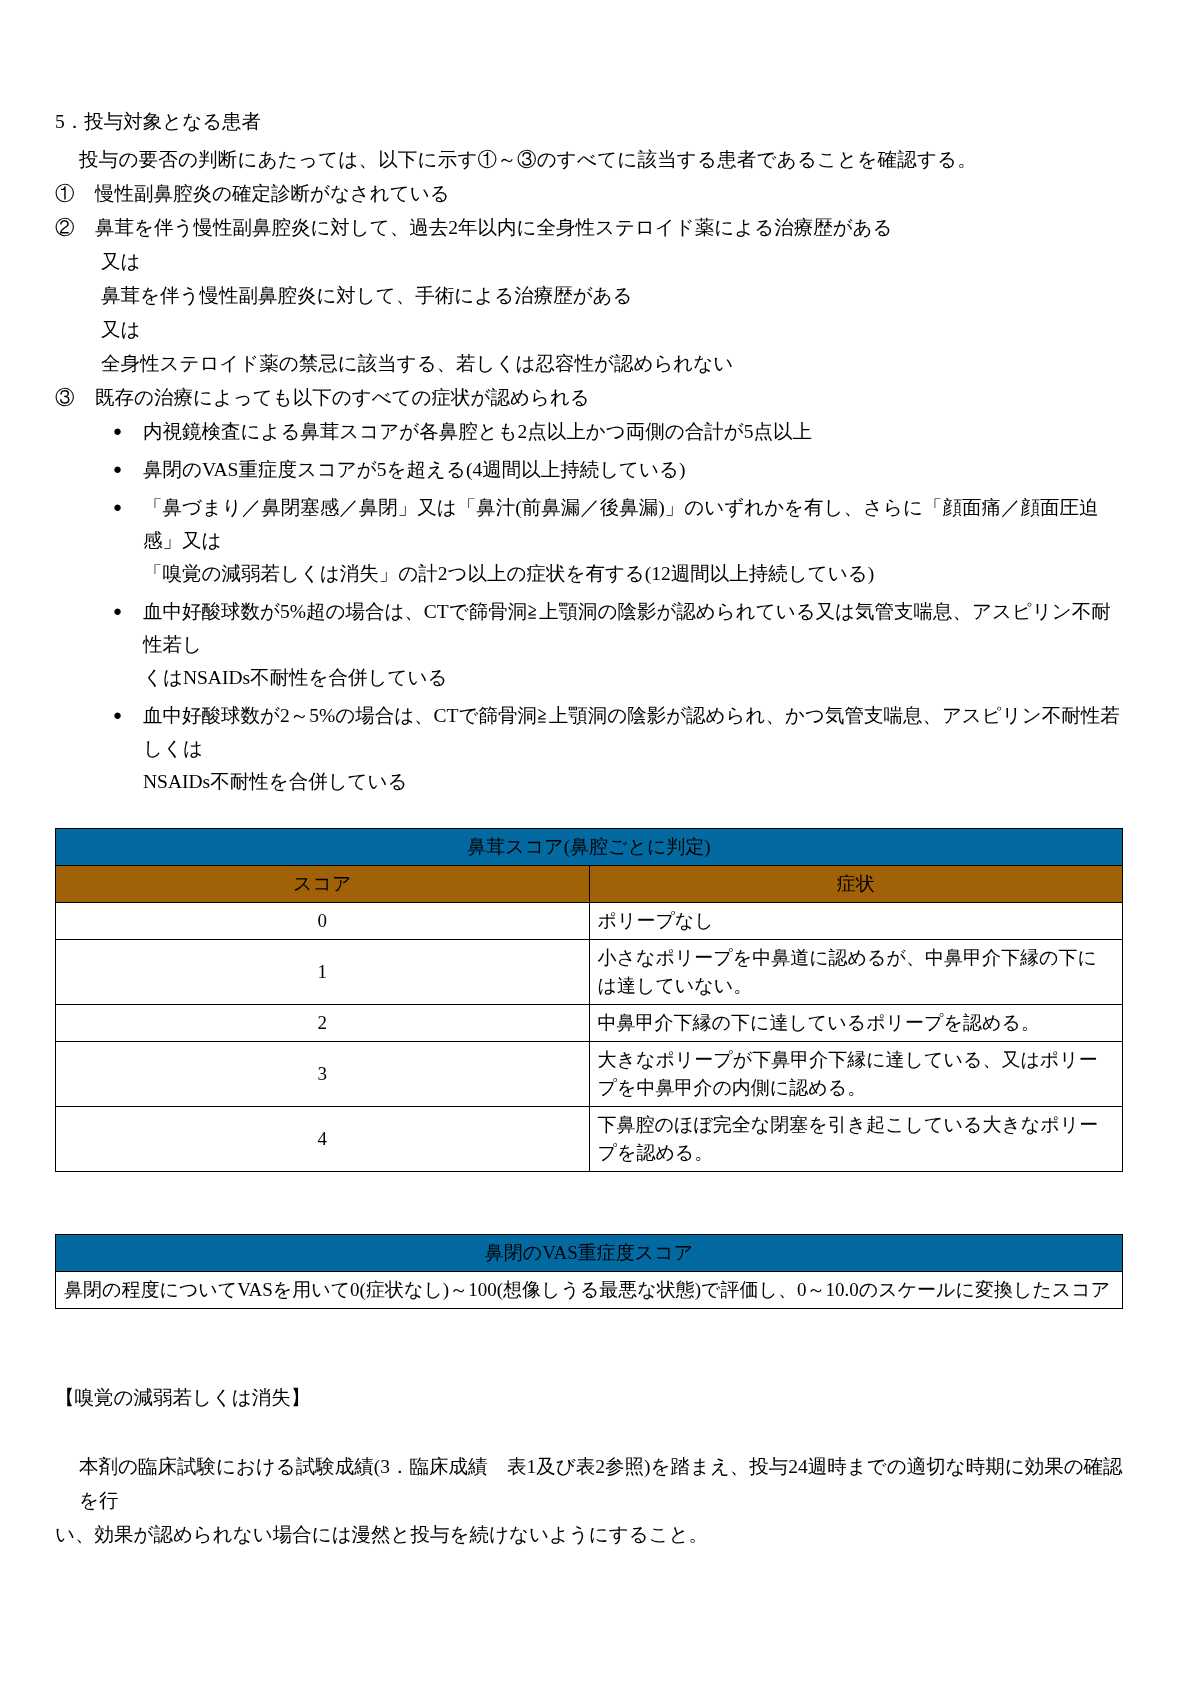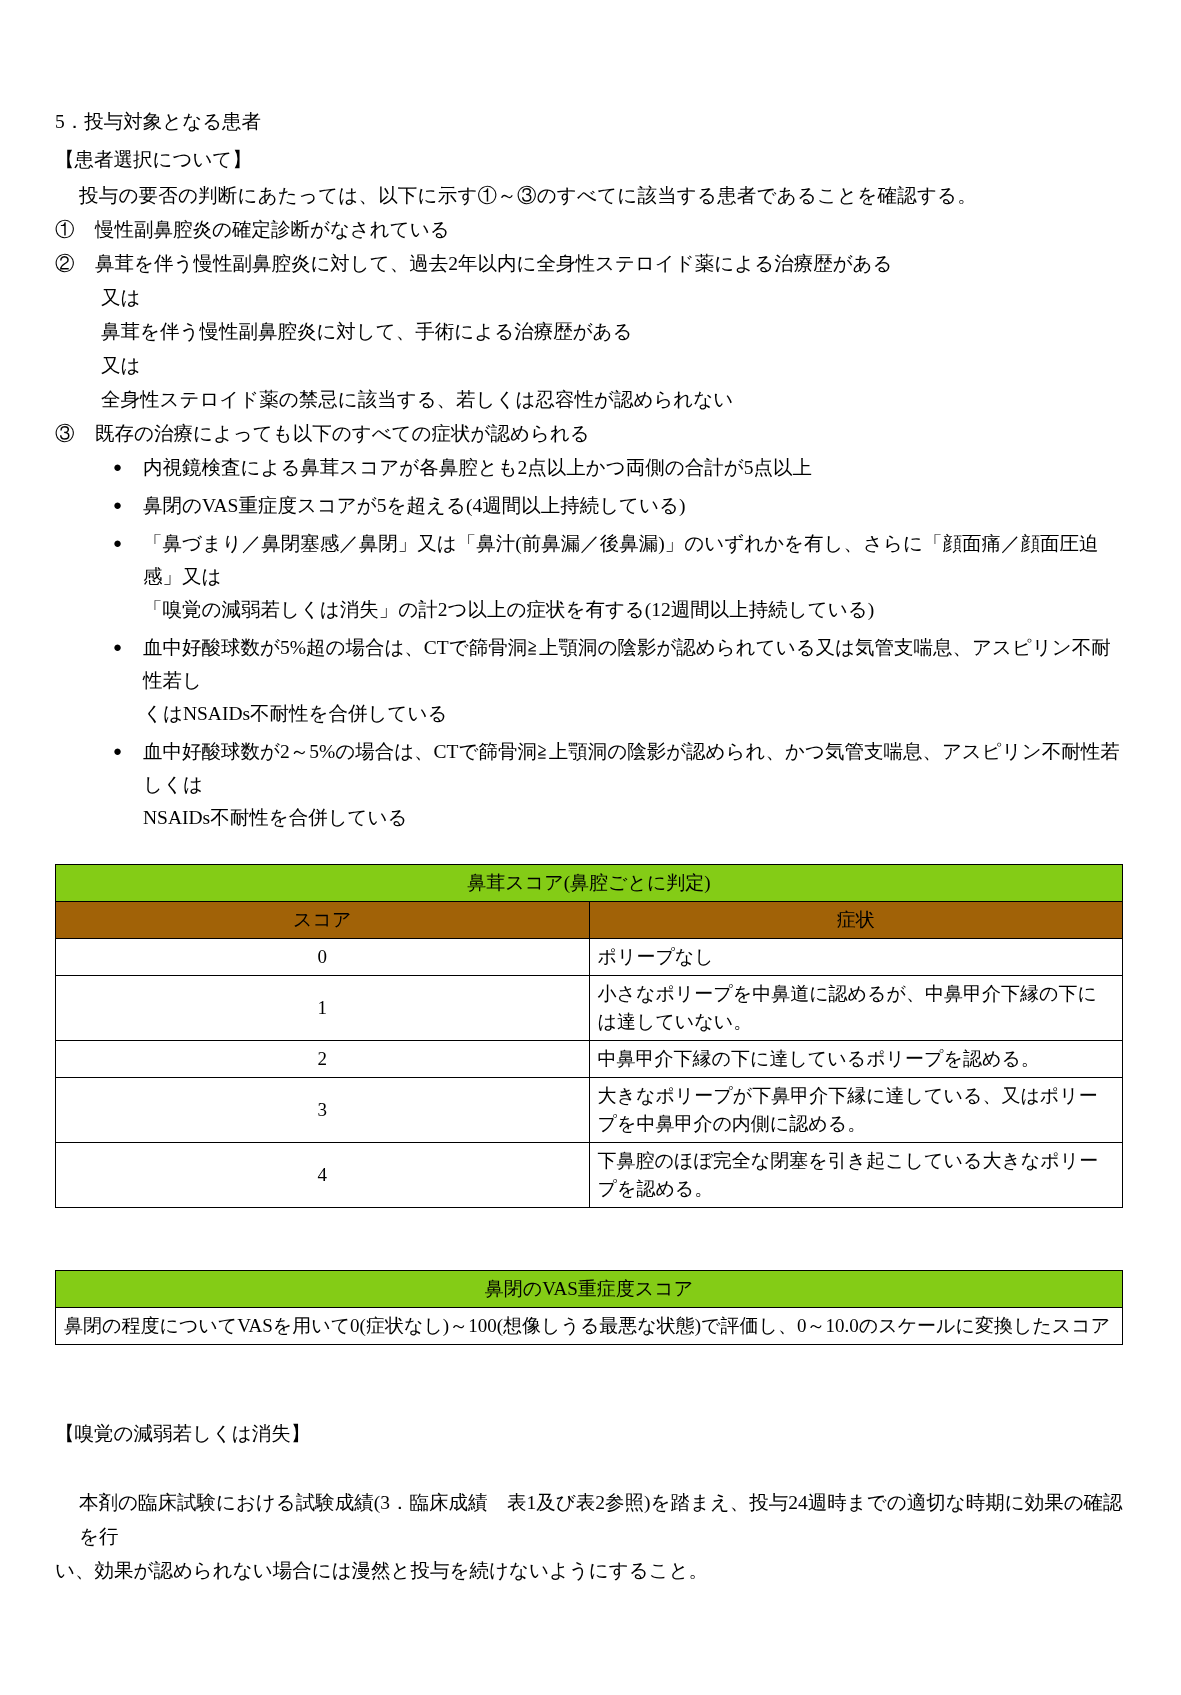--- a/index.html
+++ b/index.html
@@ -107,21 +107,21 @@
     margin: 0;
   }
   .doc-table td, .doc-table th {
     border: 1px solid #000000;
     padding: 4px 8px;
     font-weight: normal;
     line-height: 28px;
     vertical-align: middle;
   }
   .tbl-title {
-    background: #84cc16;
+    background: #0369a1;
     text-align: center;
   }
   .tbl-subhead {
     background: #a16207;
     text-align: center;
   }
   .col-score { width: 88px; text-align: center; }
   .cell-desc { text-align: left; }
   .tbl-body-row td { background: #ffffff; }
 
@@ -138,21 +138,20 @@
   .tail-para .p-l2 { display: block; }
 </style>
 </head>
 <body>
 
 <div class="page">
   <div class="content">
 
     <div class="sec-title">5．投与対象となる患者</div>
 
-    <div class="bracket-head">【患者選択について】</div>
 
     <div class="ln indent-1">投与の要否の判断にあたっては、以下に示す①～③のすべてに該当する患者であることを確認する。</div>
 
     <div class="num-item">
       <span class="num-marker">①</span>
       <span class="num-body">慢性副鼻腔炎の確定診断がなされている</span>
     </div>
 
     <div class="num-item">
       <span class="num-marker">②</span>

